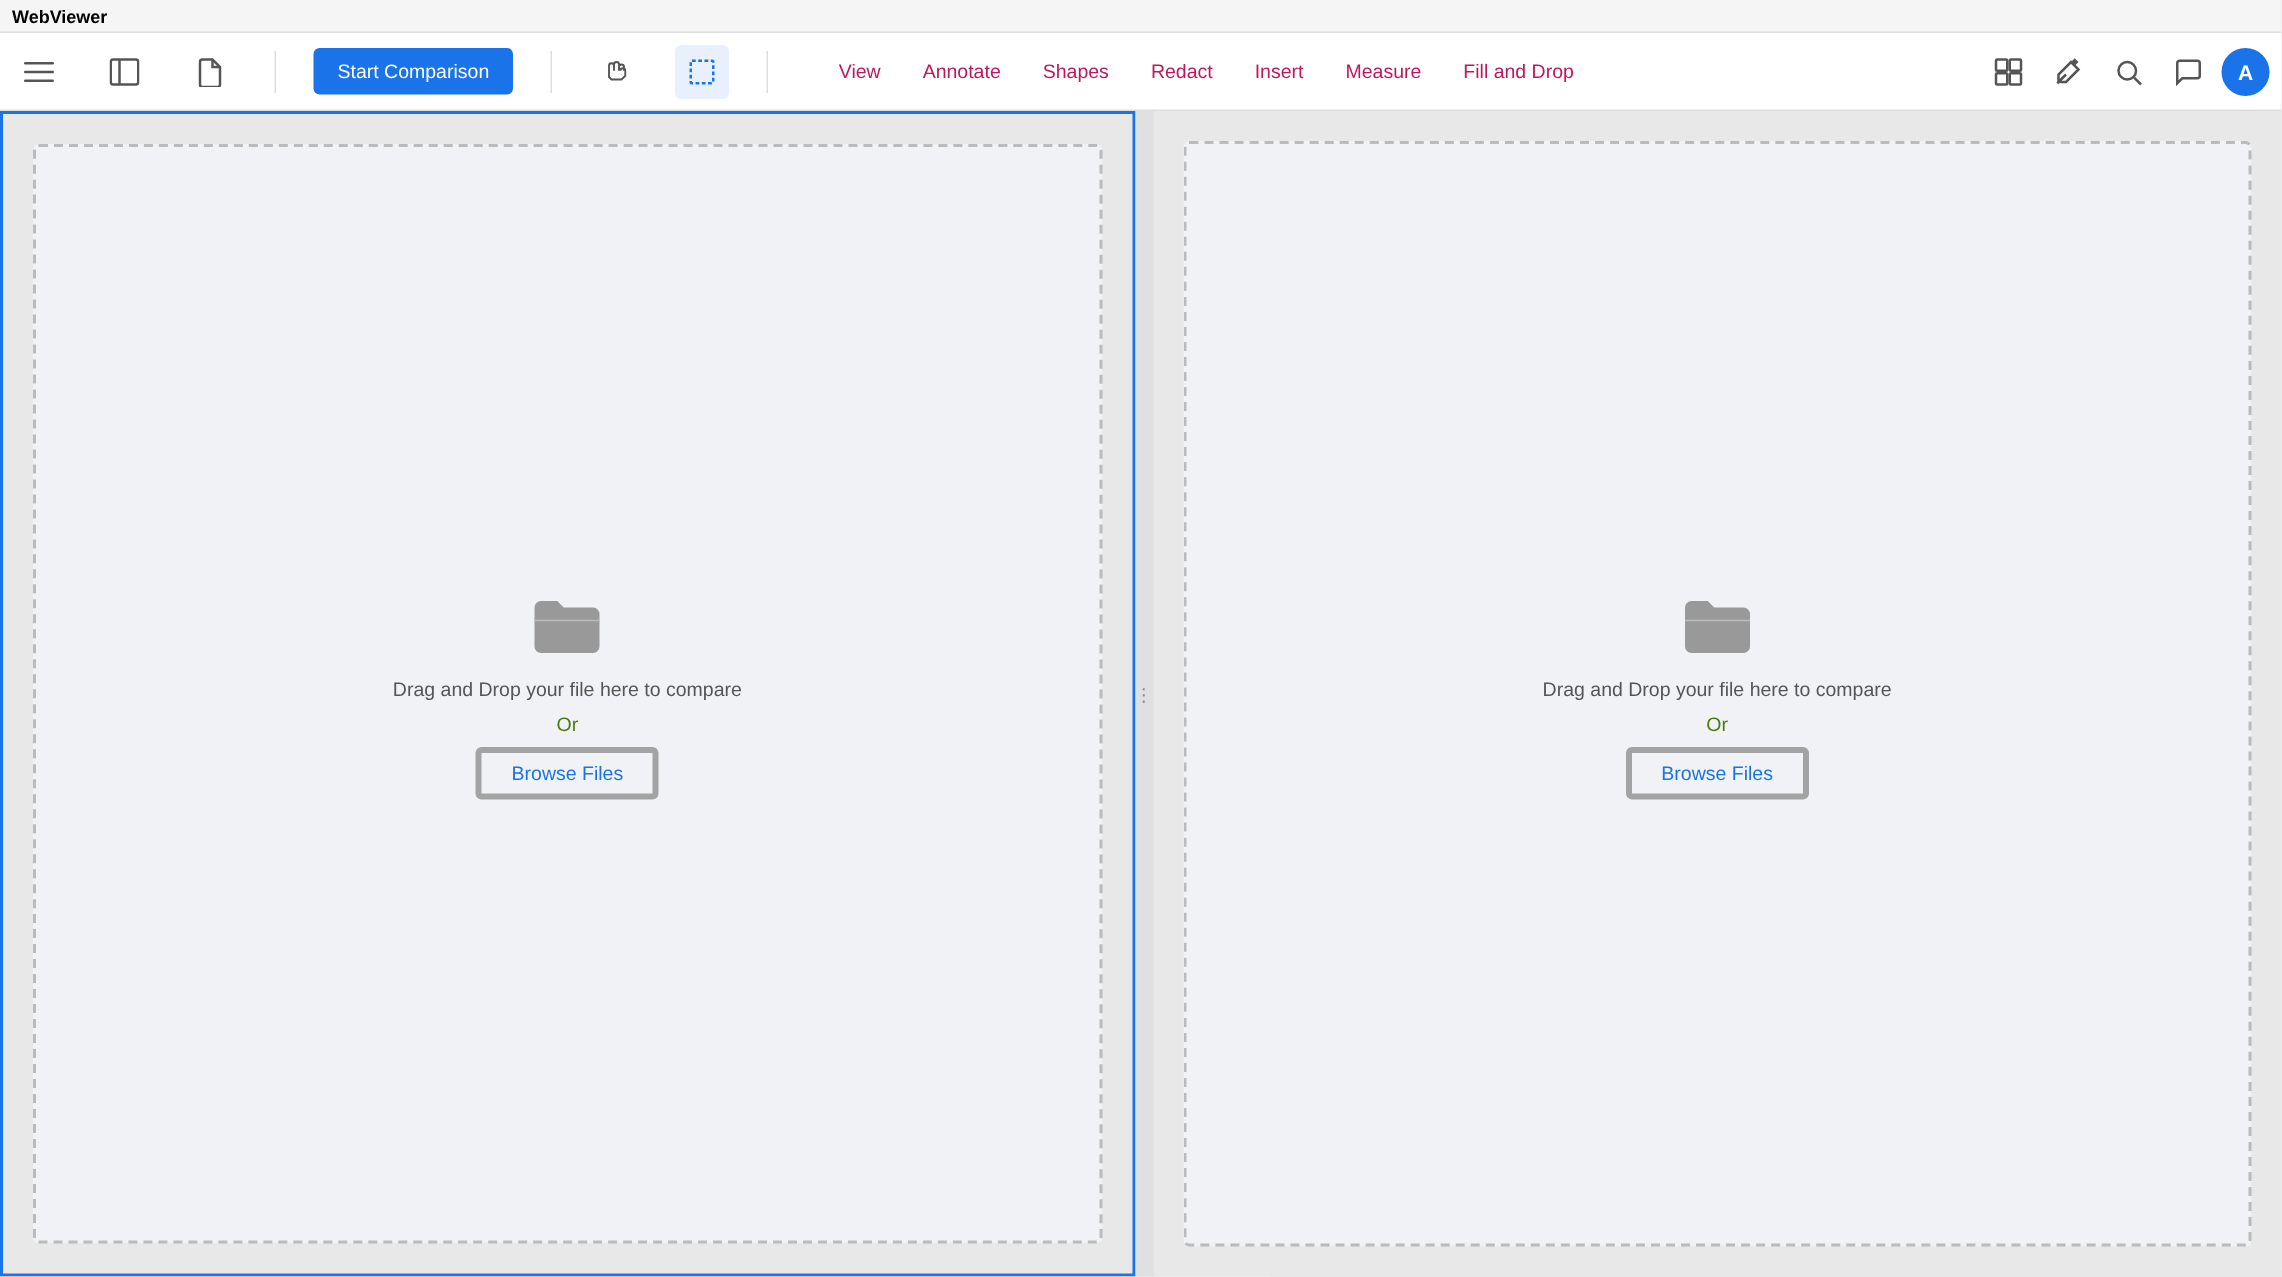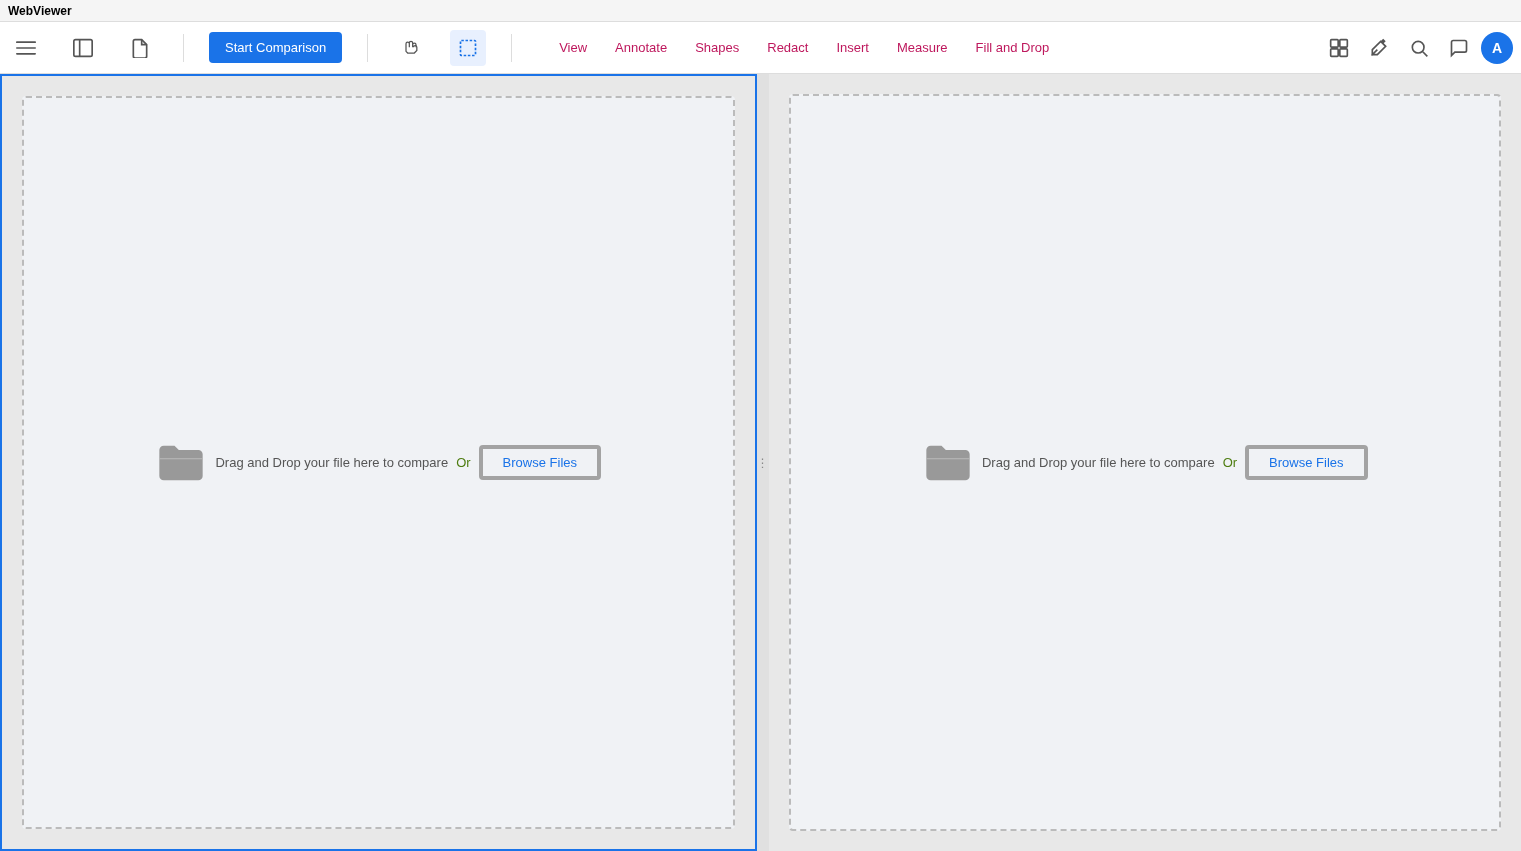--- a/index.html
+++ b/index.html
@@ -125,21 +125,21 @@
     .drop-zone-container.right {
       border: none;
     }
 
     .drop-zone {
       flex: 1;
       background: #f0f2f5;
       border: 2px dashed #bbb;
       border-radius: 4px;
       display: flex;
-      flex-direction: row;
+      flex-direction: column;
       align-items: center;
       justify-content: center;
       gap: 8px;
     }
 
     .drop-text {
       color: #555;
       font-size: 13px;
     }
 

